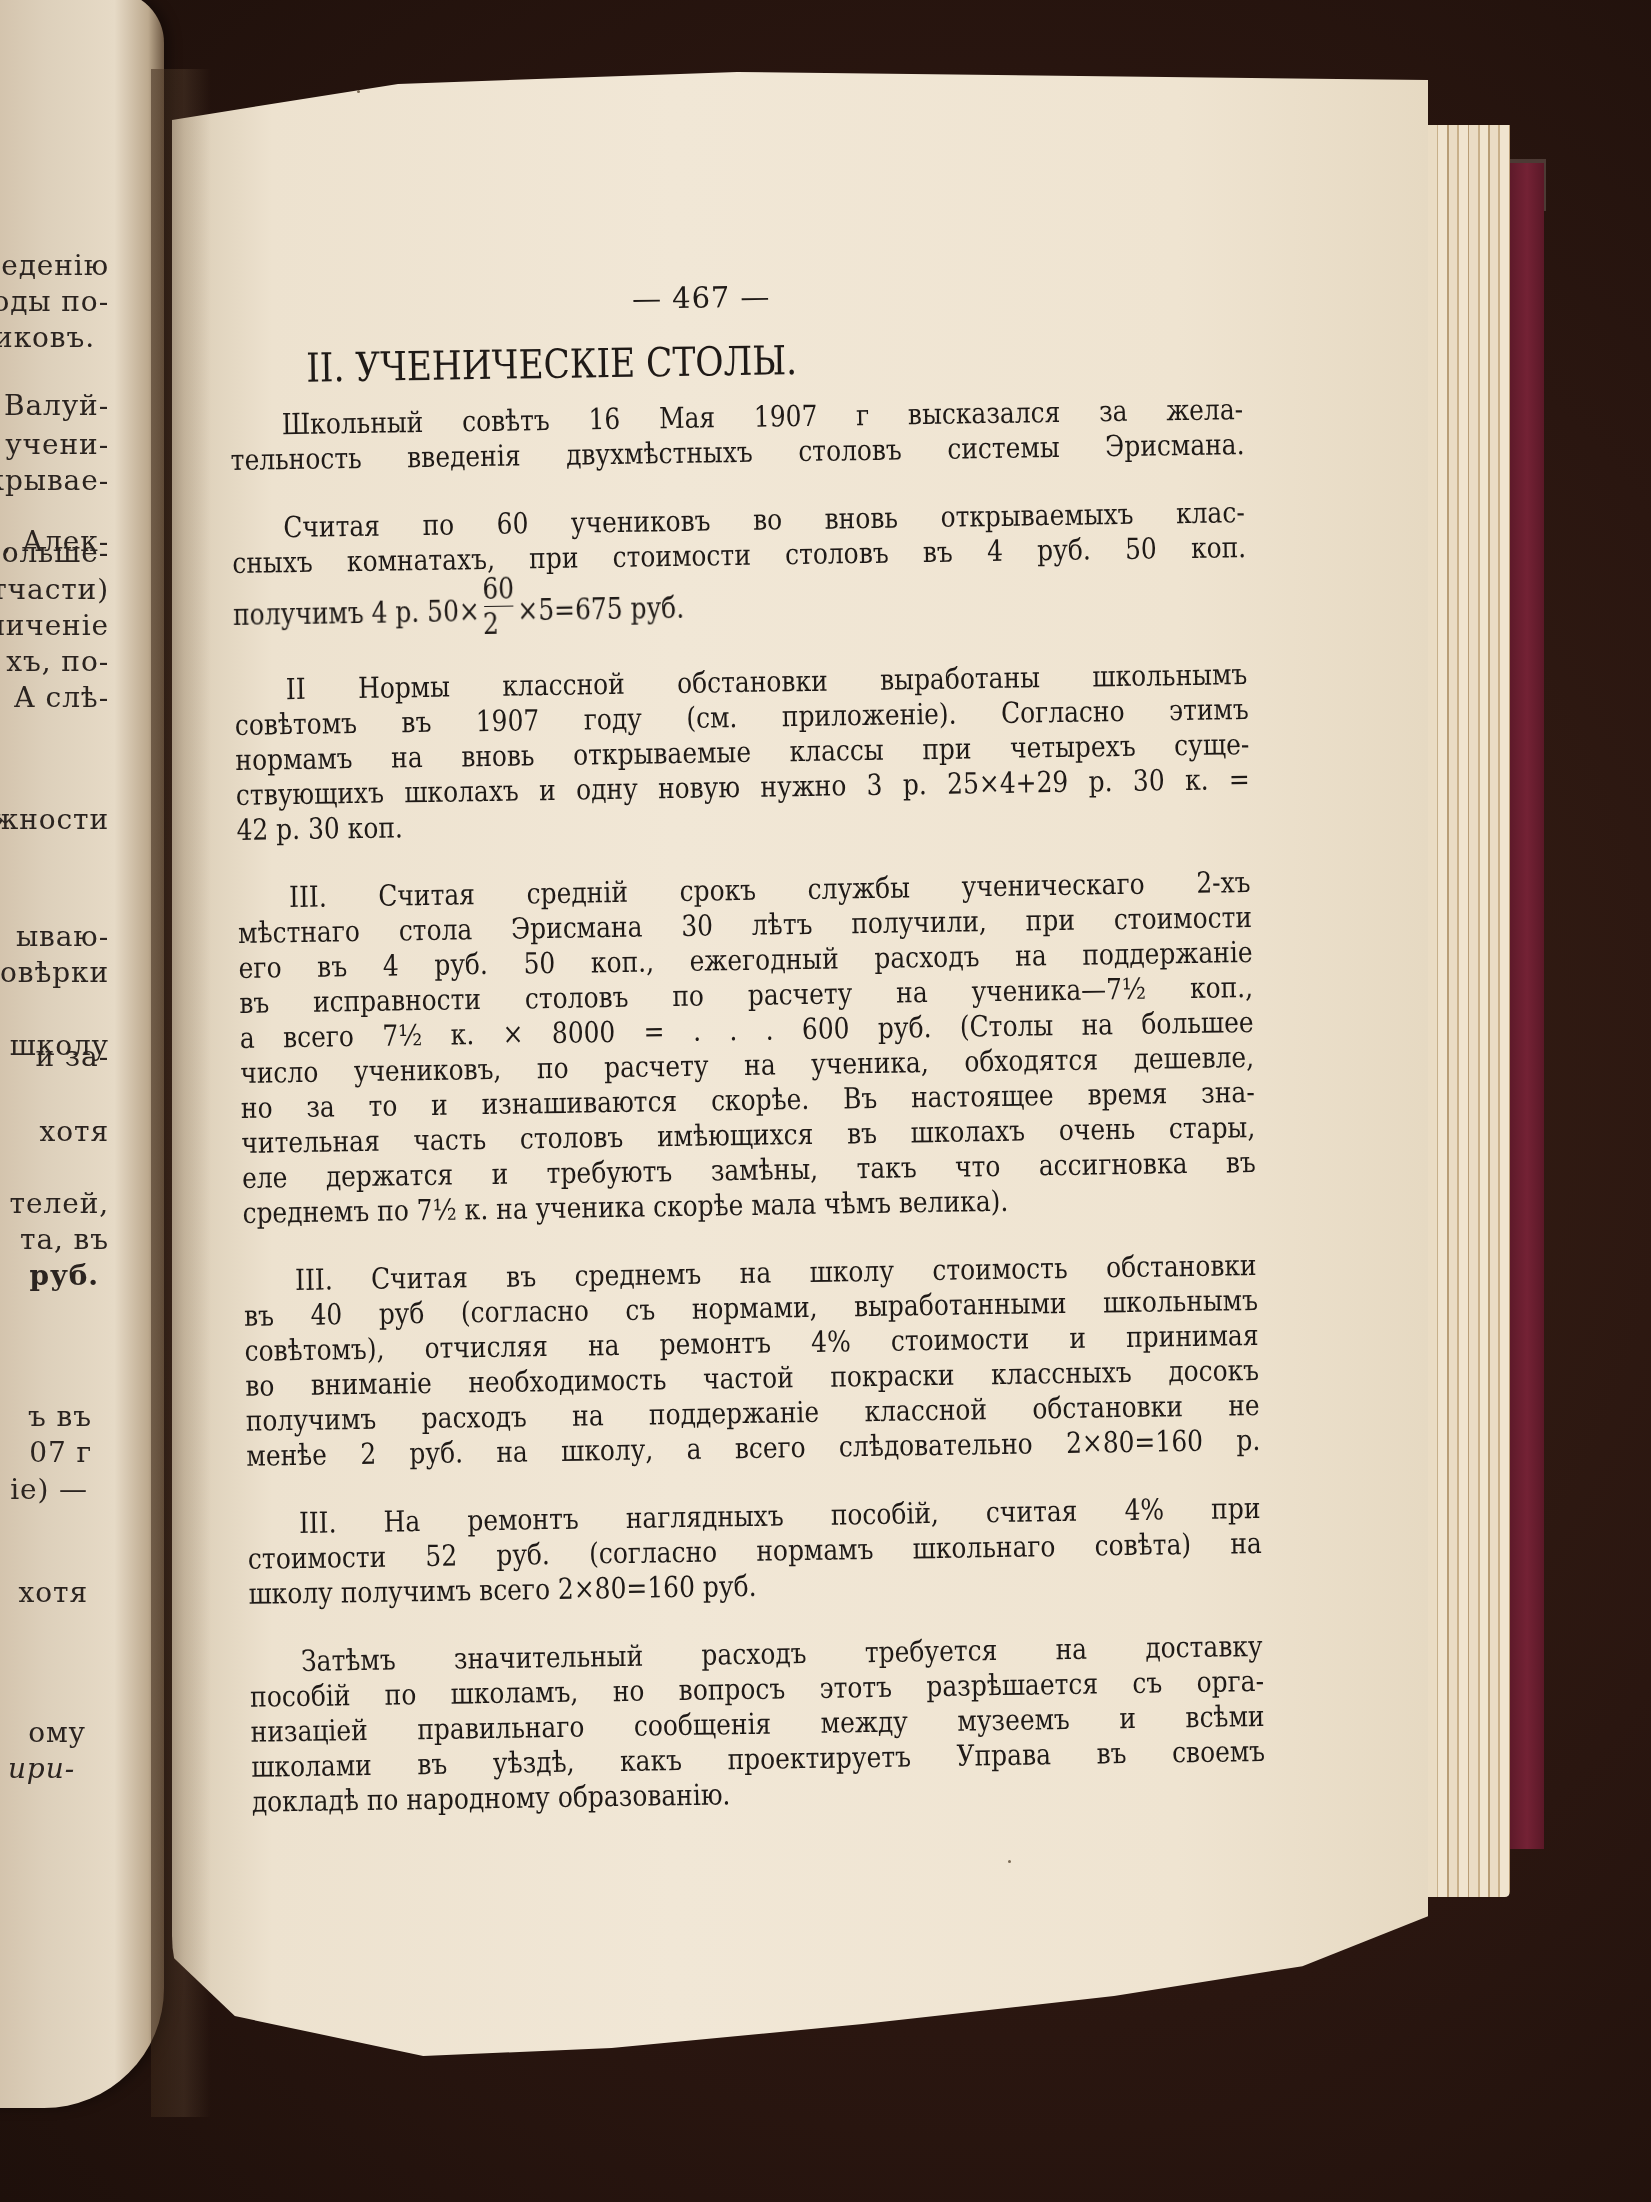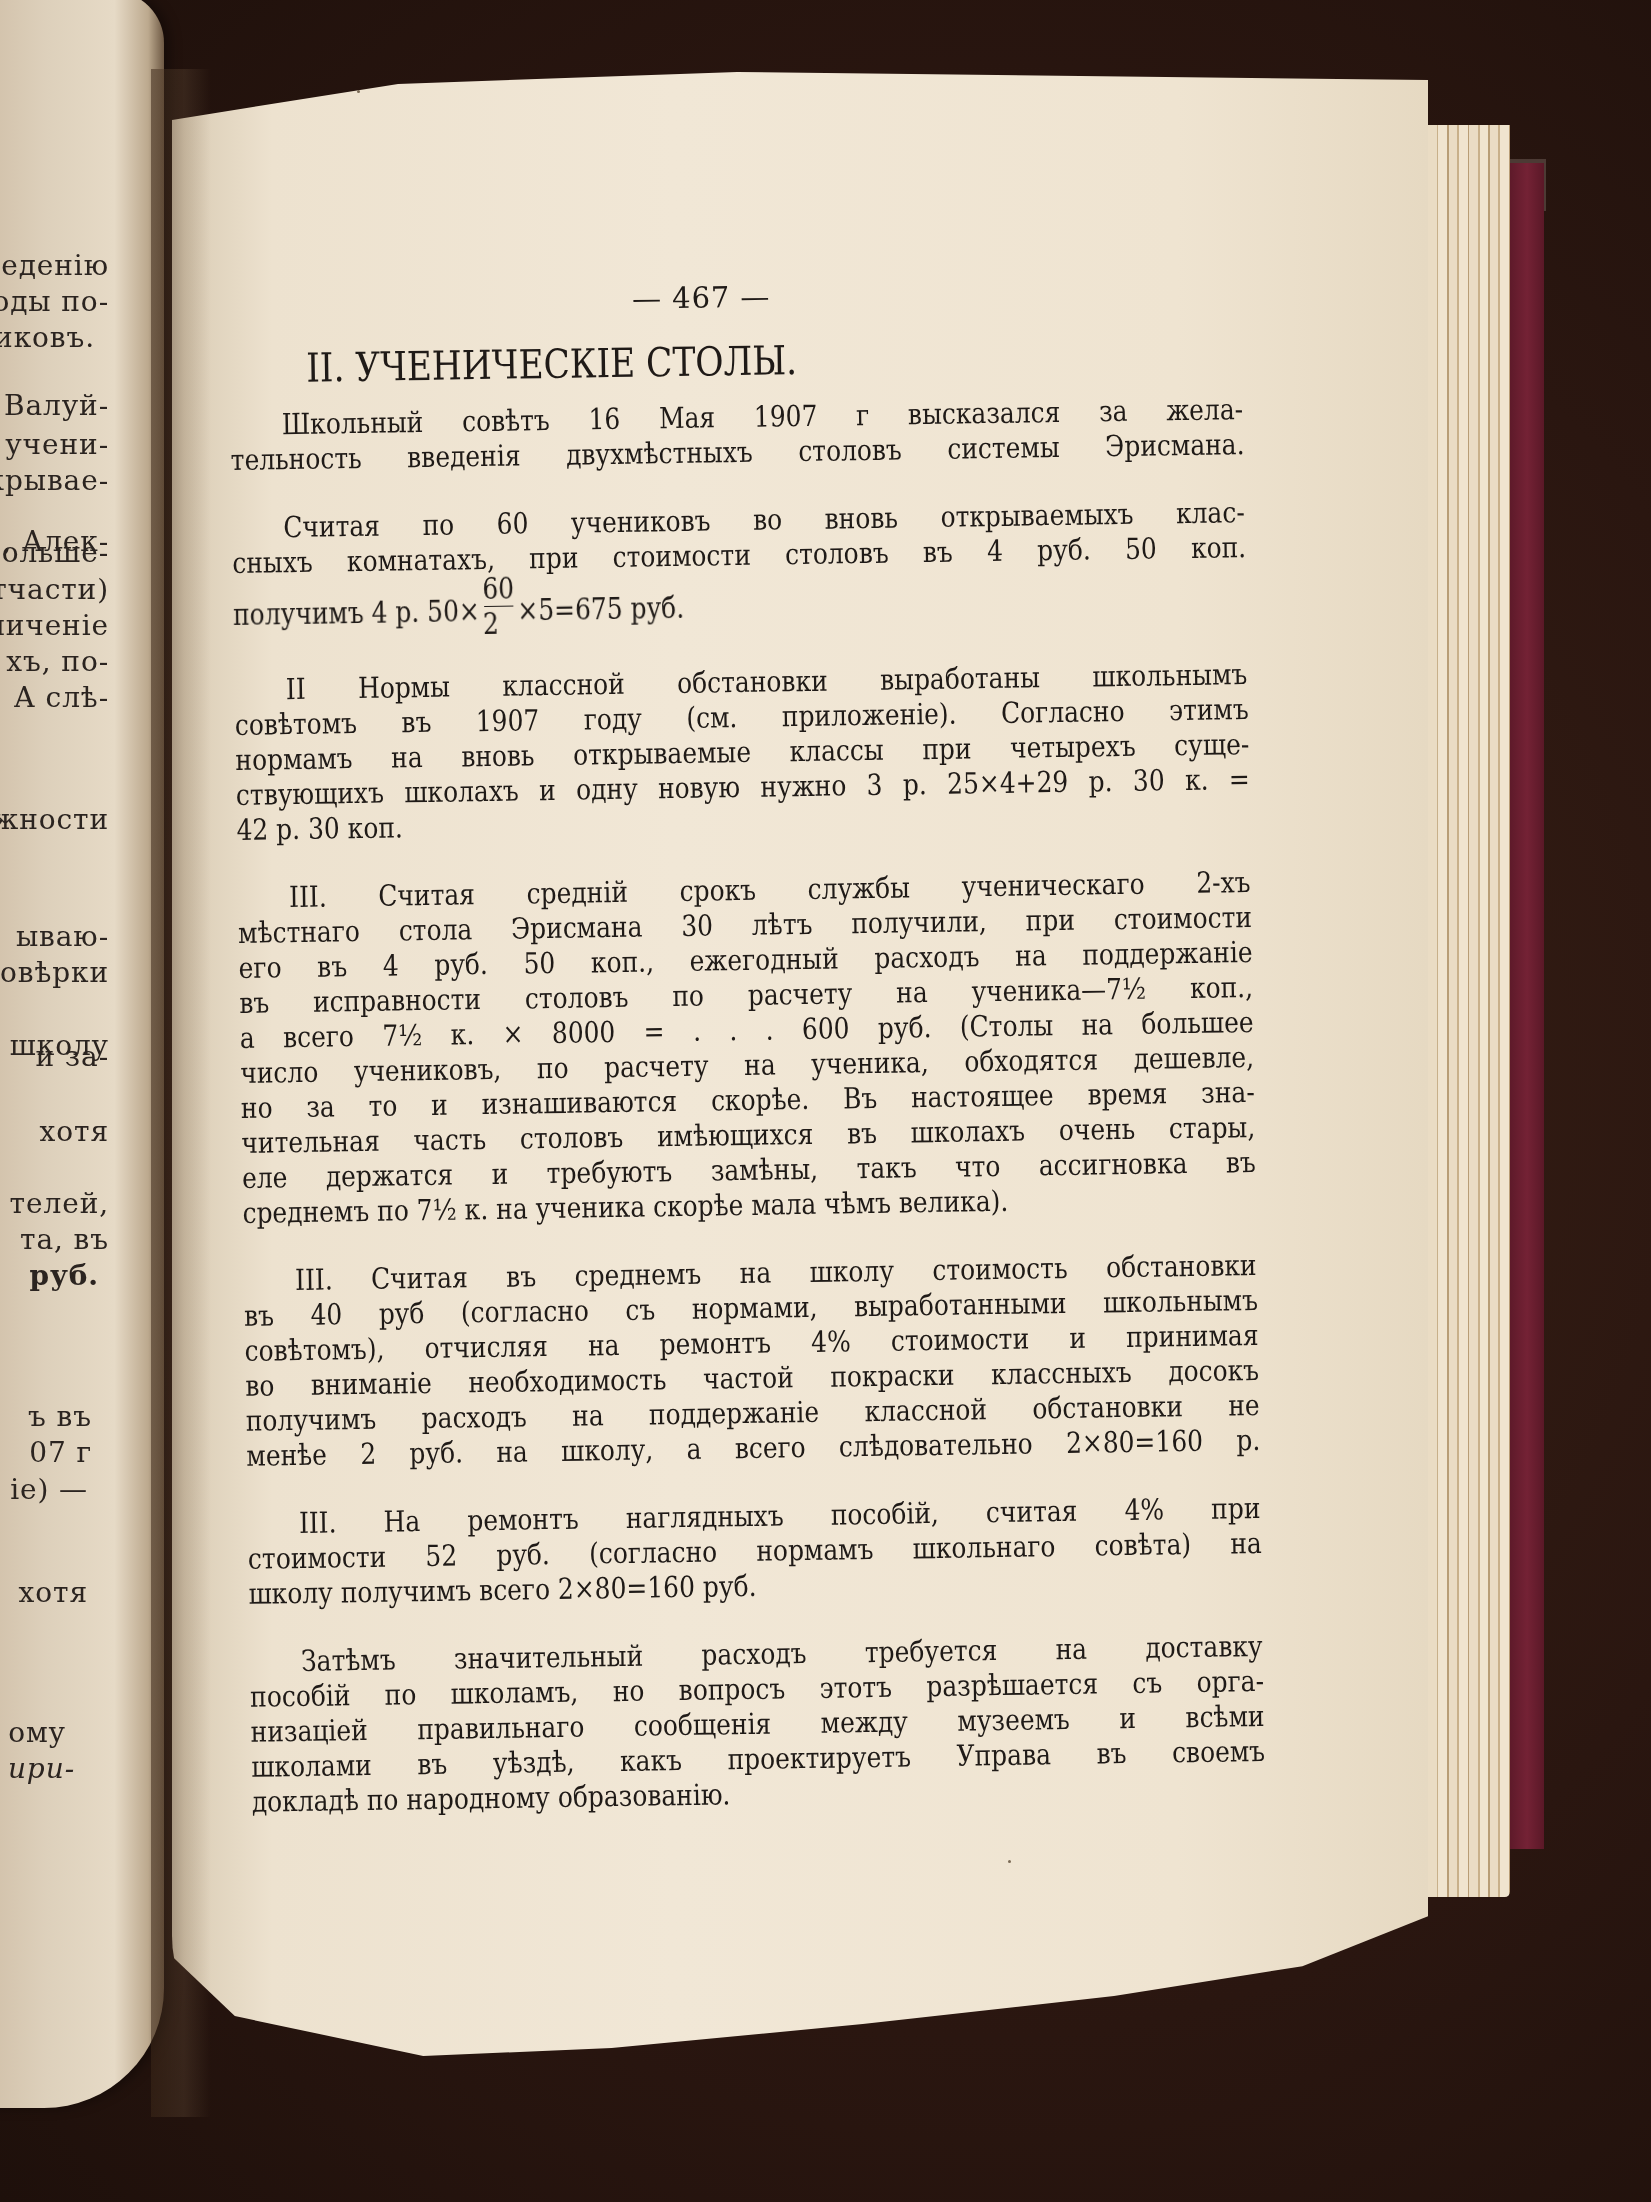--- a/index.html
+++ b/index.html
@@ -118,21 +118,21 @@
     <div class="frag" style="top:1049px;">и за-</div>
     <div class="frag" style="top:1038px;">школу</div>
     <div class="frag" style="top:1124px;">хотя</div>
     <div class="frag" style="top:1196px;">телей,</div>
     <div class="frag" style="top:1232px;">та, въ</div>
     <div class="frag" style="top:1268px;right:65px;font-weight:bold;">руб.</div>
     <div class="frag" style="top:1409px;right:72px;">ъ въ</div>
     <div class="frag" style="top:1445px;right:72px;">07 г</div>
     <div class="frag" style="top:1482px;right:76px;">ie) —</div>
     <div class="frag" style="top:1585px;right:76px;">хотя</div>
-    <div class="frag" style="top:1725px;right:98px;">ому</div>
+    <div class="frag" style="top:1725px;right:78px;">ому</div>
     <div class="frag" style="top:1761px;right:89px;font-style:italic;">ири-</div>
   </div>
 
   <div class="gutter"></div>
 
   <div class="right-page"></div>
   <div class="cover-corner"></div>
   <div class="cover-edge"></div>
   <div class="fore-edge"></div>
 

